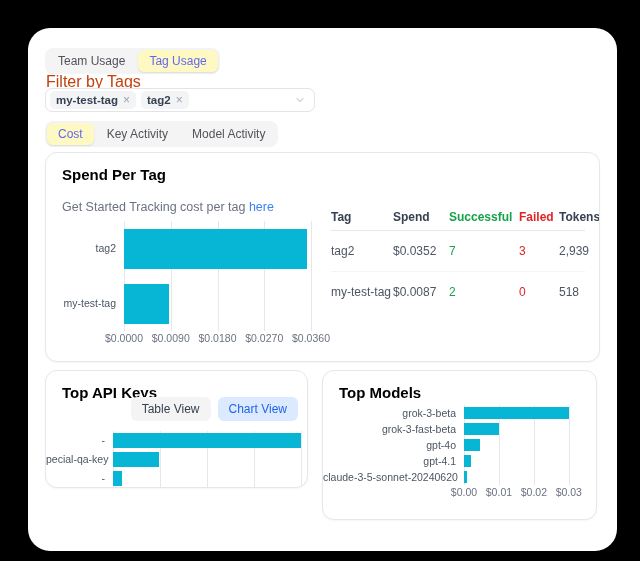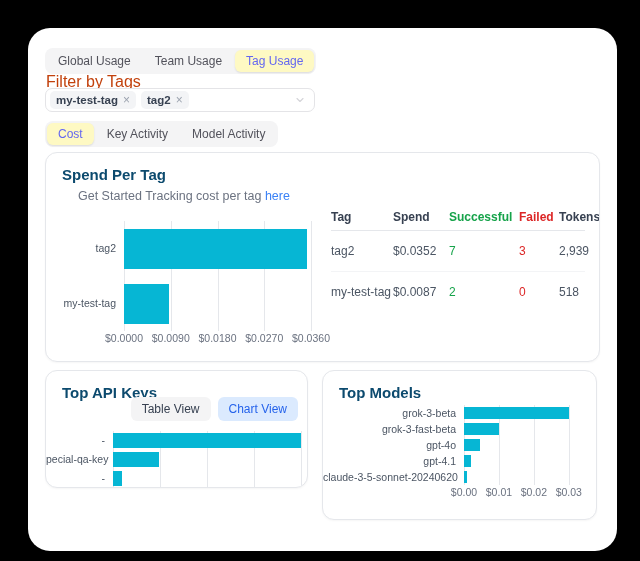--- a/index.html
+++ b/index.html
@@ -22,22 +22,22 @@
           display: inline-flex; align-items: center; gap: 5px; line-height: 16px; }
   .chip .x { color: #9ca3af; font-weight: 400; cursor: pointer; font-size: 12px; }
   .select .chevron { margin-left: auto; display: flex; }
 
   .panel { position: absolute; background: #fff; border: 1px solid #e5e7eb; border-radius: 12px;
            box-shadow: 0 1px 2px rgba(0,0,0,.04); overflow: hidden; }
   #spend-panel   { left: 17px;  top: 124px; width: 555px; height: 210px; }
   #apikeys-panel { left: 17px;  top: 342px; width: 263px; height: 118px; }
   #models-panel  { left: 294px; top: 342px; width: 275px; height: 150px; }
 
-  .panel-title { position: absolute; left: 16px; top: 13px; font-size: 15px; font-weight: 700; color: #0c4a6e; }
-  .panel-sub { position: absolute; left: 16px; top: 36px; font-size: 12.5px; color: #6b7280; margin-left: 16px; }
+  .panel-title { position: absolute; left: 16px; top: 13px; font-size: 15px; font-weight: 700; color: #000000; }
+  .panel-sub { position: absolute; left: 16px; top: 47px; font-size: 12.5px; color: #6b7280; }
   .panel-sub a { color: #3b82f6; text-decoration: none; cursor: pointer; }
 
   
   .hchart { position: absolute; }
   #chart-spend   { left: 0; top: 68px;  width: 265px; }
   #chart-apikeys { left: 0; top: 60px;  width: 255px; }
   #chart-models  { left: 0; top: 34px;  width: 258px; }
   .hchart .labels { position: absolute; left: 0; top: 0; }
   .hchart .label { text-align: right; font-size: 10.5px; color: #4b5563; padding-right: 8px; white-space: nowrap; overflow: hidden; }
   .hchart .plot { position: relative; }
@@ -61,21 +61,20 @@
   .vbtn { font-size: 12px; border: none; border-radius: 6px; padding: 5px 11px; cursor: pointer;
           background: #f4f4f5; color: #374151; font-family: "Liberation Sans", sans-serif; }
   .vbtn.primary { background: #dbeafe; color: #2563eb; font-weight: 500; }
 </style>
 </head>
 <body>
 
 <div class="card">
 
   <div class="tabbar" id="main-tabs">
-    <div class="tab">Global Usage</div>
     <div class="tab">Team Usage</div>
     <div class="tab active">Tag Usage</div>
   </div>
 
   <div class="filter-label">Filter by Tags</div>
 
   <div class="select">
     <span id="chips" style="display:inline-flex;gap:5px;">
         <span class="chip">
           <span>my-test-tag</span>

